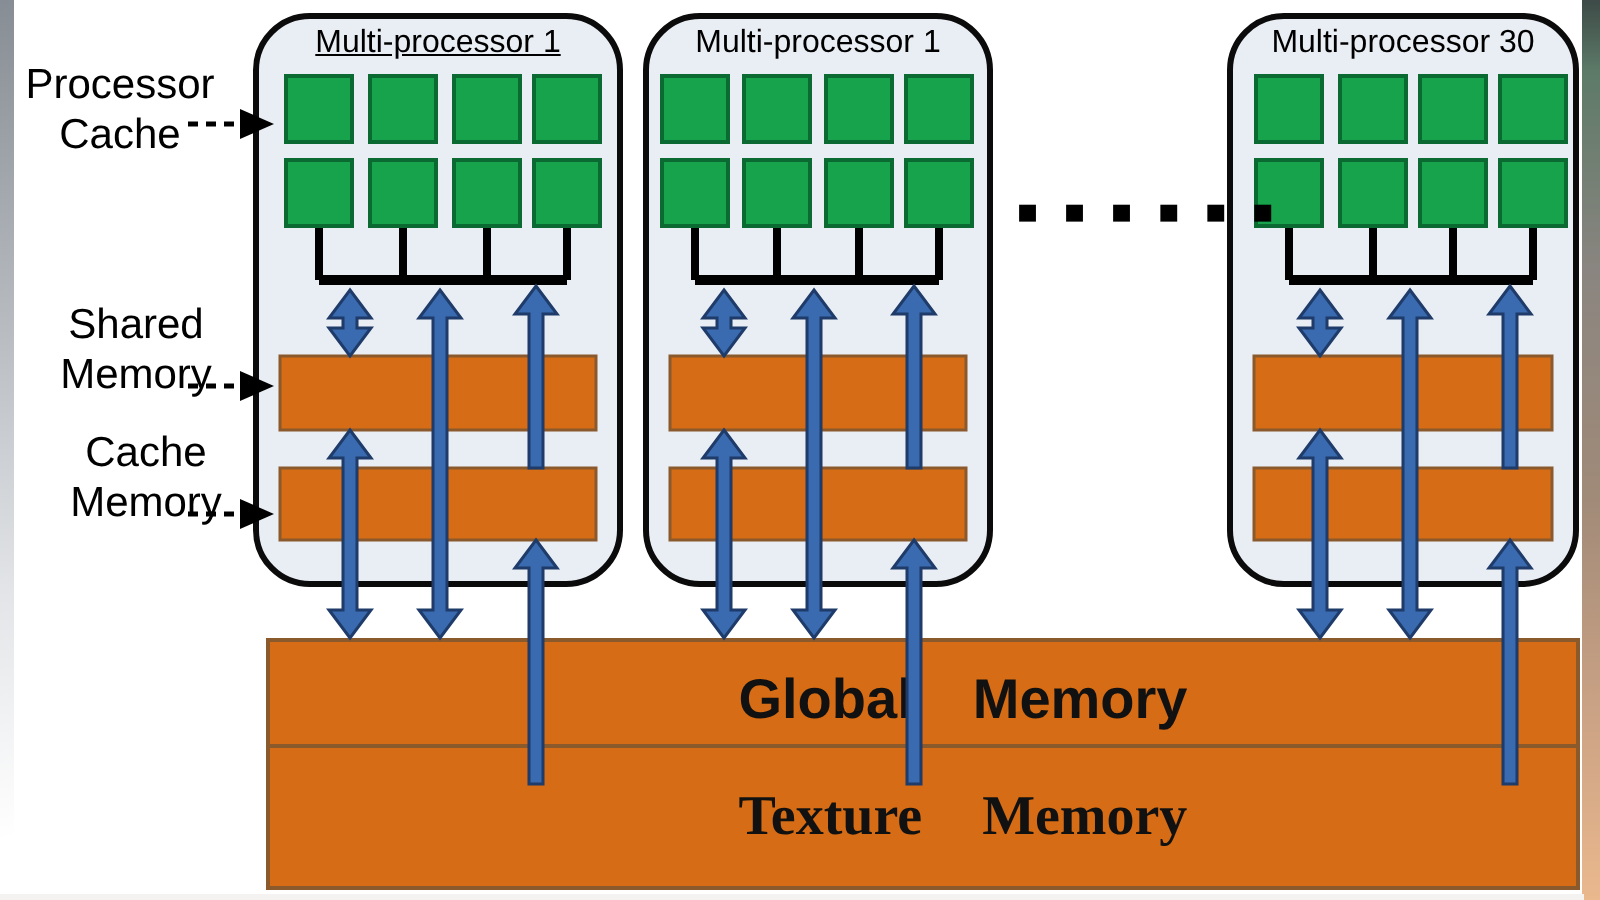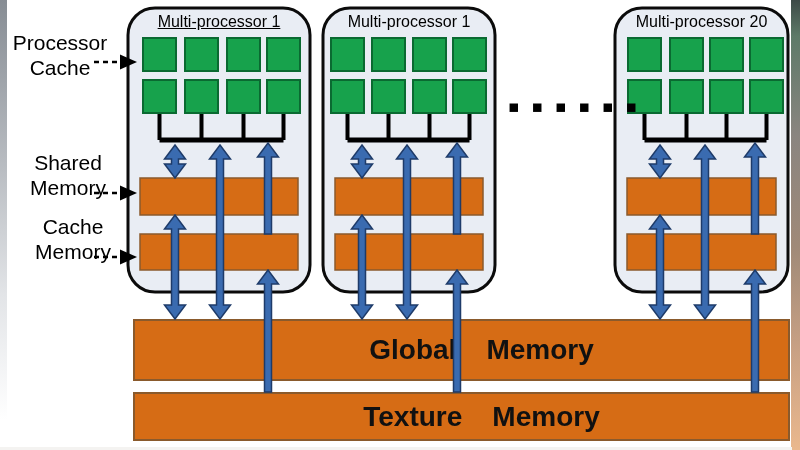--- a/index.html
+++ b/index.html
@@ -5,21 +5,21 @@
   html,body{margin:0;padding:0;}
   body{width:800px;height:450px;background:#ffffff;overflow:hidden;
        font-family:"Liberation Sans", sans-serif;position:relative;}
   #stage{position:absolute;left:0;top:0;width:800px;height:450px;}
 
   .memband{position:absolute;left:133px;width:657px;background:#D66C15;
            border:2px solid #8A5A2C;box-sizing:border-box;z-index:1;
            display:flex;align-items:center;justify-content:center;
            gap:30px;padding-left:40px;font-weight:bold;font-size:28px;color:#111;}
   #global-memory-bar{top:319px;height:62px;}
-  #texture-memory-bar{top:392px;height:49px;}
+  #texture-memory-bar{top:372px;height:73px;font-family:Liberation Serif, serif;}
 
   #diagram-svg{position:absolute;left:0;top:0;z-index:2;}
 
   .mp-title{position:absolute;top:13px;height:22px;z-index:3;
             font-size:16px;color:#000;text-align:center;white-space:nowrap;}
   #mp-title-0{left:128px;width:182px;text-decoration:underline;}
   #mp-title-1{left:323px;width:172px;}
   #mp-title-2{left:615px;width:173px;}
 
   .side-label{position:absolute;z-index:3;color:#000000;font-size:21px;
@@ -132,21 +132,21 @@
         <polygon points="137,193 120,185.5 120,200.5" fill="#000"></polygon>
       </g>
       <g>
         <line x1="94" y1="257" x2="121" y2="257" stroke="#000" stroke-width="2.5" stroke-dasharray="5,4"></line>
         <polygon points="137,257 120,249.5 120,264.5" fill="#000"></polygon>
       </g>
     </svg>
 
   <div id="mp-title-0" class="mp-title">Multi-processor 1</div>
   <div id="mp-title-1" class="mp-title">Multi-processor 1</div>
-  <div id="mp-title-2" class="mp-title">Multi-processor 20</div>
+  <div id="mp-title-2" class="mp-title">Multi-processor 30</div>
 
   <div id="label-processor-core" class="side-label">
     <div>Processor</div>
     <div>Cache</div>
   </div>
 
   <div id="label-shared-memory" class="side-label">
     <div>Shared</div>
     <div>Memory</div>
   </div>

